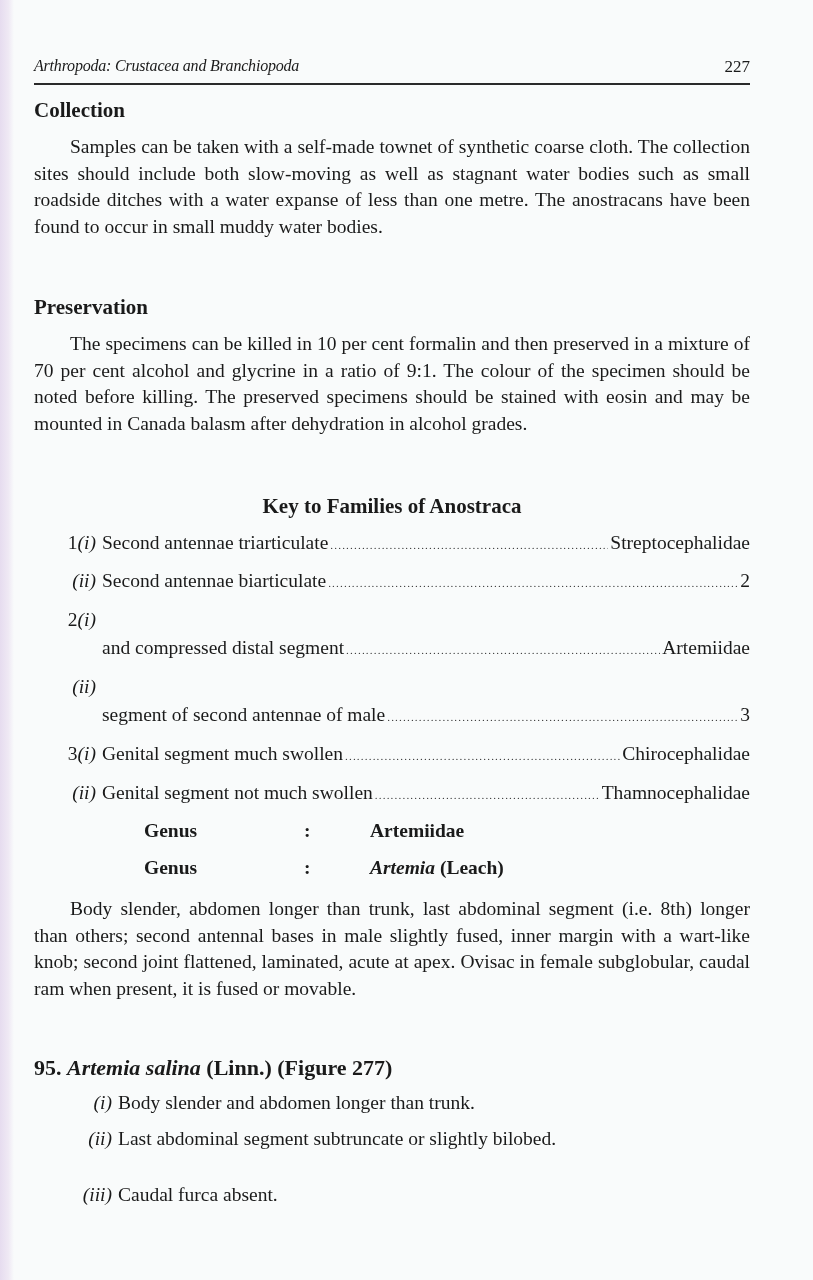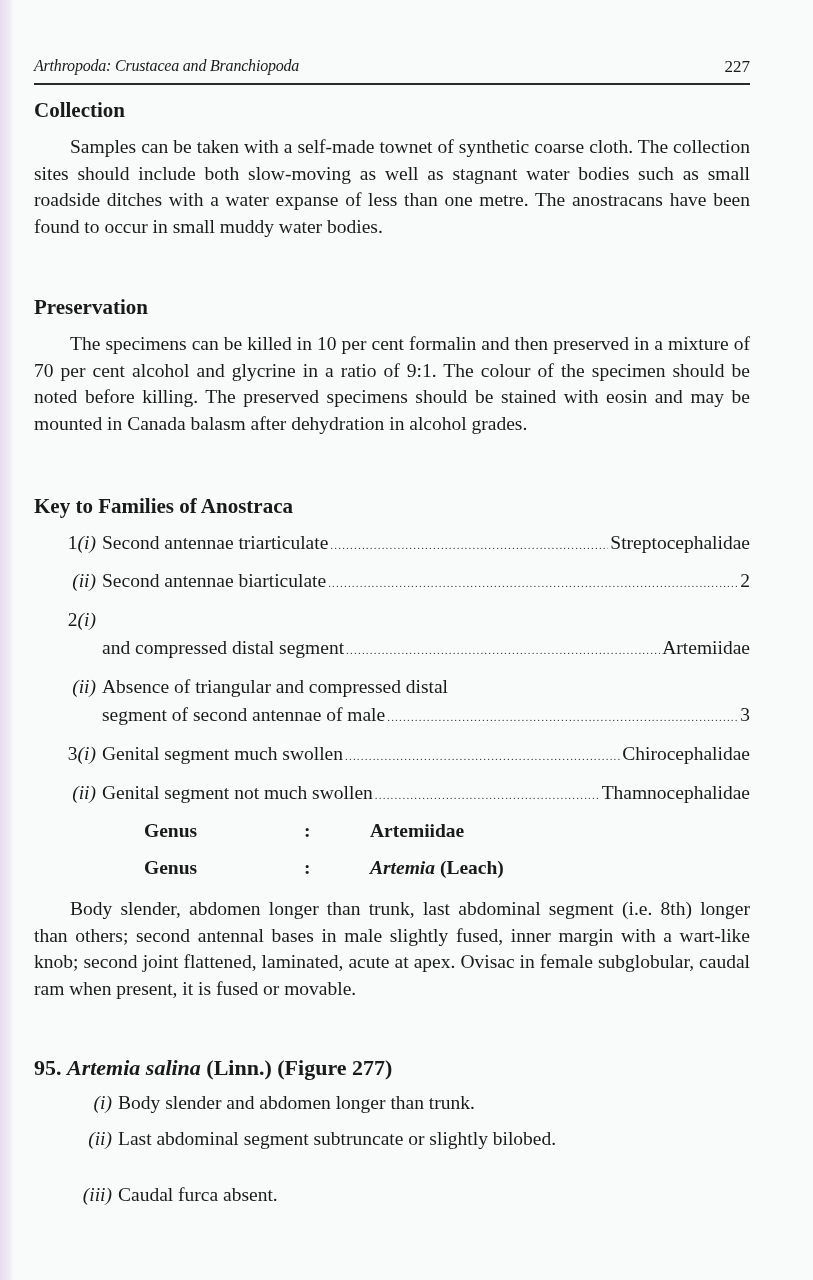--- a/index.html
+++ b/index.html
@@ -61,20 +61,21 @@
       width: 716px;
       font-size: 19.5px;
       line-height: 26.5px;
       text-align: justify;
       text-indent: 36px;
     }
     .center-head {
       position: absolute;
       left: 0;
       width: 716px;
+      text-align: center;
       font-weight: bold;
       font-size: 21px;
     }
     .key-row {
       position: absolute;
       left: 0;
       width: 716px;
       font-size: 19.5px;
       height: 26px;
       display: flex;
@@ -189,21 +190,20 @@
 
   <div class="key-row" style="top:637px">
     <span class="key-num"><span></span><i></i></span>
     <span class="key-text">and compressed distal segment</span>
     <span class="key-dots">................................................................................................................</span>
     <span class="key-result">Artemiidae</span>
   </div>
 
   <div class="key-row" style="top:676px">
     <span class="key-num"><span></span><i>(ii)</i></span>
-    <span class="key-text">Absence of triangular and compressed distal</span>
   </div>
 
   <div class="key-row" style="top:704px">
     <span class="key-num"><span></span><i></i></span>
     <span class="key-text">segment of second antennae of male</span>
     <span class="key-dots">................................................................................................................</span>
     <span class="key-result">3</span>
   </div>
 
   <div class="key-row" style="top:743px">

